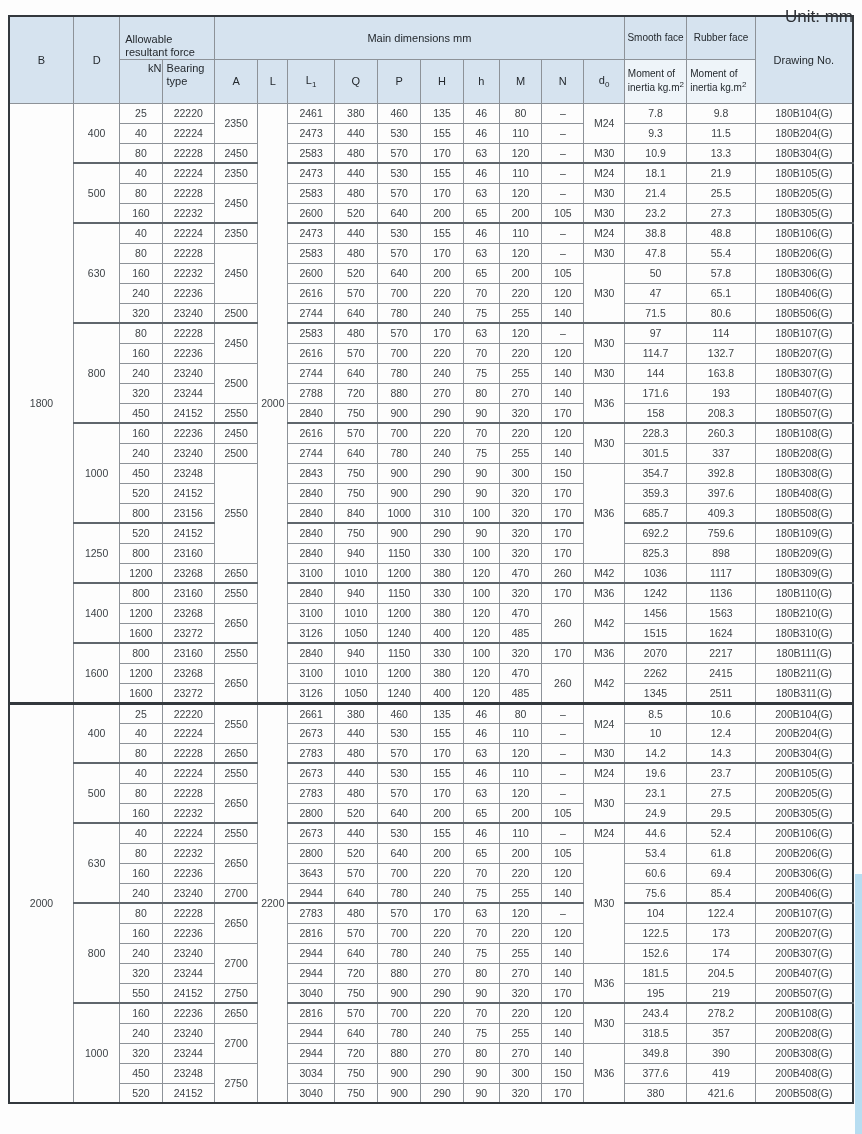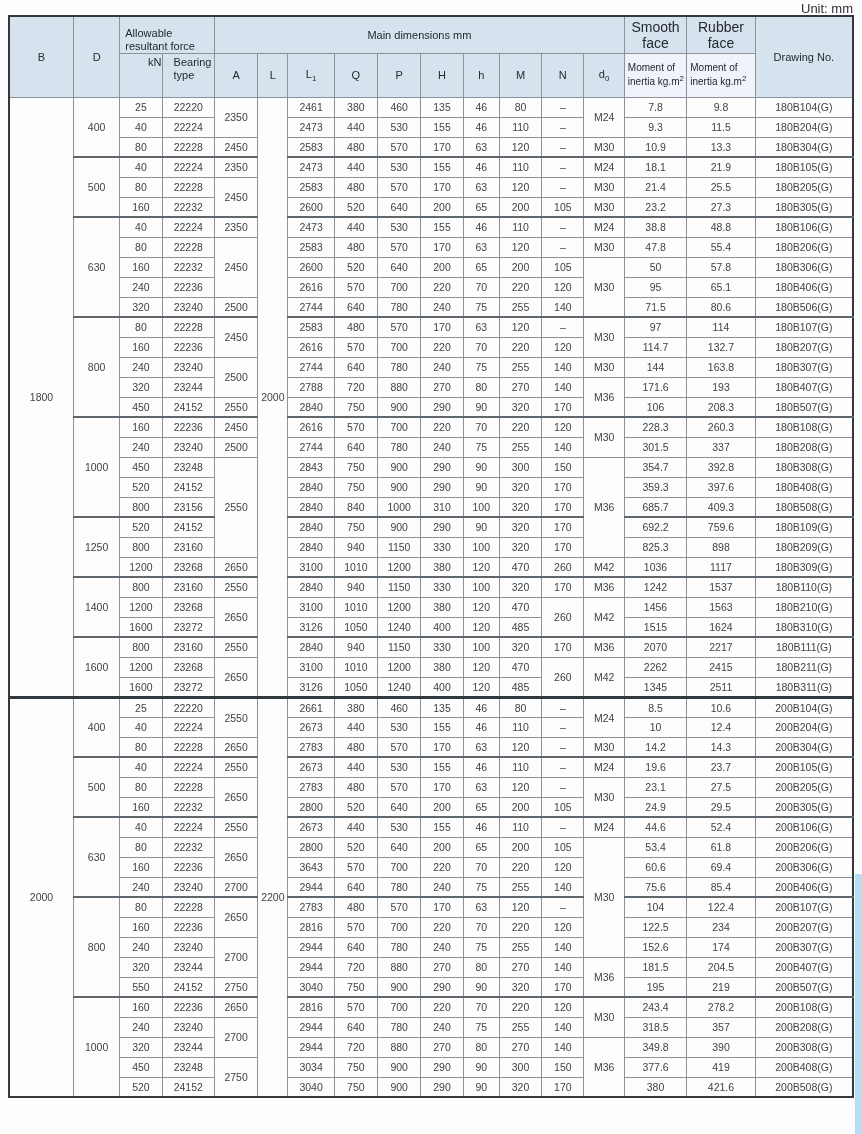--- a/index.html
+++ b/index.html
@@ -5,35 +5,35 @@
   :root{
     --header_bg:#d6e3ef; --moment_bg:#eef4f9; --border:#8d9298;
     --border_group:#5f666c; --border_strong:#33383d; --text:#3e4347; --edge_strip:#b7ddf1;
   }
   *{box-sizing:border-box}
   html,body{margin:0;padding:0}
   body{
     width:862px;height:1134px;overflow:hidden;background:#fdfdfd;position:relative;
     font-family:"Liberation Sans","DejaVu Sans",sans-serif;
   }
-  .unit-label{position:absolute;top:1px;right:9px;font-size:13px;color:#2e3136}
+  .unit-label{position:absolute;top:7px;right:9px;font-size:17px;color:#2e3136}
   table{
     border-collapse:collapse;table-layout:fixed;width:846px;margin:15px 0 0 8px;
     border:2px solid var(--border_strong);
   }
   th,td{border:1px solid var(--border);overflow:hidden}
   th{background:var(--header_bg);font-weight:normal;font-size:11px;color:#24292e;padding:0 1px}
   td{font-size:10.5px;color:var(--text);text-align:center;height:20px;line-height:1;padding:0 1px;white-space:nowrap}
   thead tr.h-row-1 th{height:24px}
   thead tr.h-row-2 th{height:44px}
   .th-mid{text-align:center;vertical-align:middle}
-  .th-force{text-align:left;vertical-align:top;padding:10px 2px 0 5px;line-height:1.18}
+  .th-force{text-align:left;vertical-align:top;padding:16px 2px 0 5px;line-height:1.18}
   .th-kn{text-align:right;vertical-align:top;padding:2px 0 0 6px}
-  .th-bearing{text-align:left;vertical-align:top;padding:2px 0 0 11px;line-height:1.18}
-  .th-face{font-size:14px;text-align:center;vertical-align:middle}
+  .th-bearing{text-align:left;vertical-align:top;padding:2px 0 0 4px;line-height:1.18}
+  .th-face{font-size:10px;text-align:center;vertical-align:middle}
   .th-moment{text-align:left;vertical-align:middle;font-size:10px;line-height:1.14;padding:0 1px 1px 3px;background:var(--moment_bg)}
   sub{font-size:8px}
   sup{font-size:8px}
   tr.group-start td{border-top:2px solid var(--border_group)}
   tr.section-start td{border-top:3px solid var(--border_strong)}
   .edge-strip{position:absolute;right:0;top:874px;width:7px;height:260px;background:var(--edge_strip)}
 </style>
 </head>
 <body>
 
@@ -235,21 +235,21 @@
       <tr>
         <td>240</td>
         <td>22236</td>
         <td>2616</td>
         <td>570</td>
         <td>700</td>
         <td>220</td>
         <td>70</td>
         <td>220</td>
         <td>120</td>
-        <td>95</td>
+        <td>47</td>
         <td>65.1</td>
         <td>180B406(G)</td>
       </tr>
       <tr>
         <td>320</td>
         <td>23240</td>
         <td>2500</td>
         <td>2744</td>
         <td>640</td>
         <td>780</td>
@@ -327,21 +327,21 @@
         <td>450</td>
         <td>24152</td>
         <td>2550</td>
         <td>2840</td>
         <td>750</td>
         <td>900</td>
         <td>290</td>
         <td>90</td>
         <td>320</td>
         <td>170</td>
-        <td>106</td>
+        <td>158</td>
         <td>208.3</td>
         <td>180B507(G)</td>
       </tr>
       <tr class="group-start">
         <td rowspan="5">1000</td>
         <td>160</td>
         <td>22236</td>
         <td>2450</td>
         <td>2616</td>
         <td>570</td>
@@ -466,21 +466,21 @@
         <td>2550</td>
         <td>2840</td>
         <td>940</td>
         <td>1150</td>
         <td>330</td>
         <td>100</td>
         <td>320</td>
         <td>170</td>
         <td>M36</td>
         <td>1242</td>
-        <td>1537</td>
+        <td>1136</td>
         <td>180B110(G)</td>
       </tr>
       <tr>
         <td>1200</td>
         <td>23268</td>
         <td rowspan="2">2650</td>
         <td>3100</td>
         <td>1010</td>
         <td>1200</td>
         <td>380</td>
@@ -729,21 +729,21 @@
         <td>160</td>
         <td>22236</td>
         <td>2816</td>
         <td>570</td>
         <td>700</td>
         <td>220</td>
         <td>70</td>
         <td>220</td>
         <td>120</td>
         <td>122.5</td>
-        <td>234</td>
+        <td>173</td>
         <td>200B207(G)</td>
       </tr>
       <tr>
         <td>240</td>
         <td>23240</td>
         <td rowspan="2">2700</td>
         <td>2944</td>
         <td>640</td>
         <td>780</td>
         <td>240</td>

